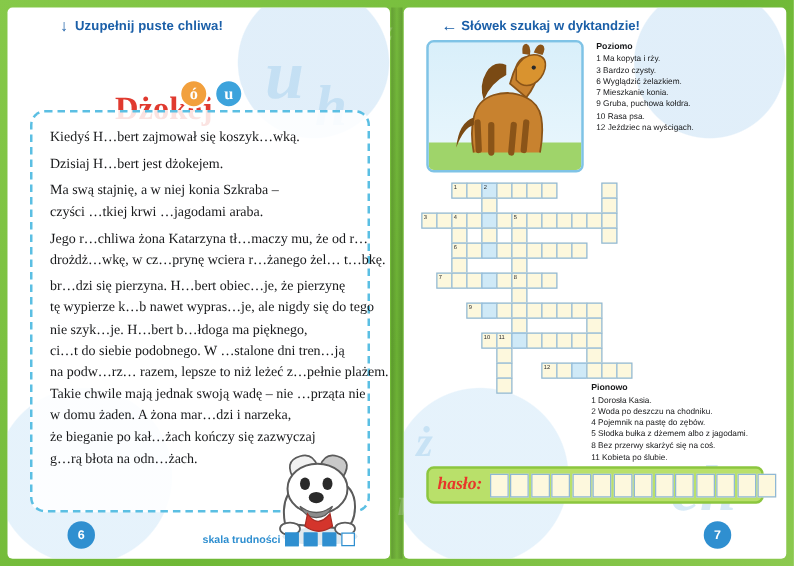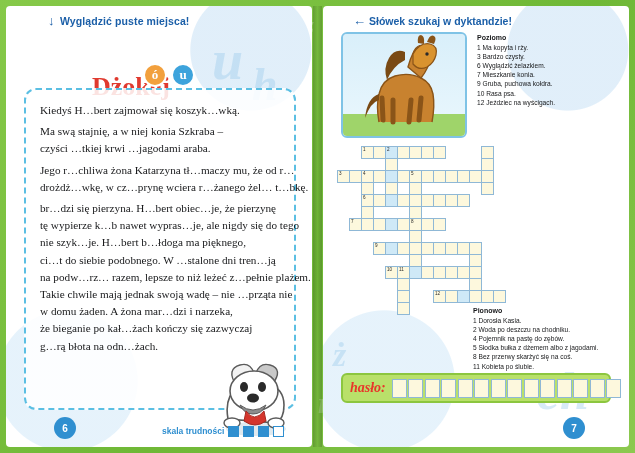--- a/index.html
+++ b/index.html
@@ -239,30 +239,31 @@
   <span class="bg-clover" style="left:82px; top:424px; font-size:20px;">✿</span>
   <span class="bg-clover" style="left:584px; top:22px; font-size:18px;">✾</span>
   <span class="bg-clover" style="left:8px; top:176px; font-size:20px;">✾</span>
 
   <div class="page-left">
     <span class="pg-letter" style="left:206px; top:22px; font-size:56px;">u</span>
     <span class="pg-letter" style="left:246px; top:52px; font-size:46px;">h</span>
     <span class="pg-letter" style="left:236px; top:392px; font-size:40px;">ch</span>
 
     <span class="arrow-down">↓</span>
-    <div class="instr-left">Wyglądzić puste miejsca!</div>
+    <div class="instr-left">Uzupełnij puste chliwa!</div>
     <div class="title-left">Dżokej</div>
 
     <div class="letter-bubbles">
       <div class="bubble ou">ó</div>
       <div class="bubble uu">u</div>
     </div>
 
     <div class="textbox">
       <div class="tline gap">Kiedyś H…bert zajmował się koszyk…wką.</div>
+      <div class="tline gap">Dzisiaj H…bert jest dżokejem.</div>
       <div class="tline">Ma swą stajnię, a w niej konia Szkraba –</div>
       <div class="tline gap">czyści …tkiej krwi …jagodami araba.</div>
       <div class="tline">Jego r…chliwa żona Katarzyna tł…maczy mu, że od r…</div>
       <div class="tline gap">drożdż…wkę, w cz…prynę wciera r…żanego żel… t…bkę.</div>
       <div class="tline">br…dzi się pierzyna. H…bert obiec…je, że pierzynę</div>
       <div class="tline">tę wypierze k…b nawet wypras…je, ale nigdy się do tego</div>
       <div class="tline">nie szyk…je. H…bert b…łdoga ma pięknego,</div>
       <div class="tline">ci…t do siebie podobnego. W …stalone dni tren…ją</div>
       <div class="tline">na podw…rz… razem, lepsze to niż leżeć z…pełnie plażem.</div>
       <div class="tline">Takie chwile mają jednak swoją wadę – nie …prząta nie</div>

